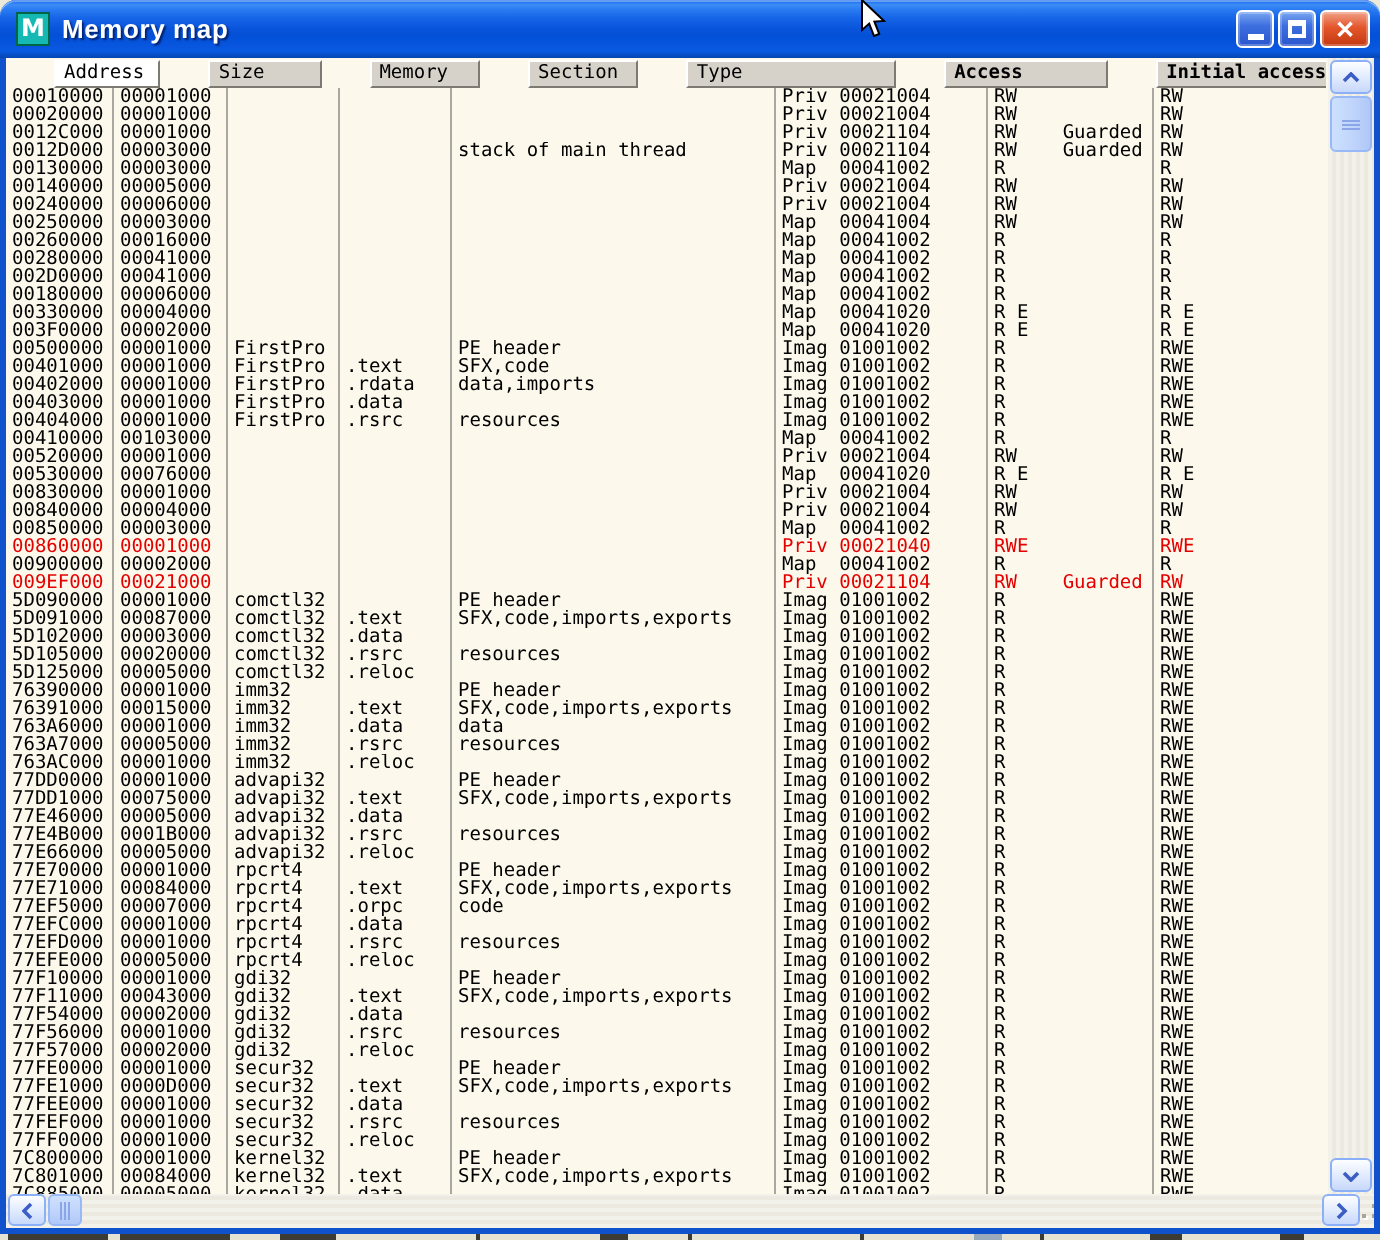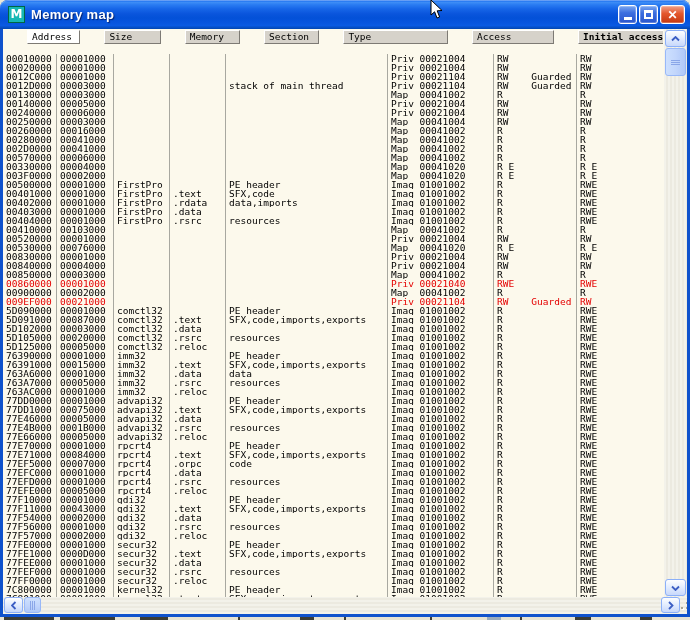--- a/index.html
+++ b/index.html
@@ -43,30 +43,30 @@
   
   #hdr { position:absolute; left:0; top:1px; height:14px; width:660px; display:flex; }
   .hcell { height:14px; background:#d6d2ca;
     border-top:1px solid #fff; border-left:1px solid #fff;
     border-right:1px solid #7d7a74; border-bottom:1px solid #7d7a74;
     font:9.5px/12px "DejaVu Sans Mono", monospace; color:#000;
     padding-left:4px; white-space:pre; overflow:hidden;margin-left:24px; }
   .hcell.sorted { background:#ffffff; }
 
   
-  #rows { position:absolute; left:0; top:25px; width:660px; height:553px; overflow:hidden; }
+  #rows { position:absolute; left:0; top:15px; width:660px; height:553px; overflow:hidden; }
   .row { display:flex; height:9px; }
   .cell { height:9px; font:9.5px/9px "DejaVu Sans Mono", monospace; color:#000;
     padding-left:3px; white-space:pre; overflow:hidden;
     border-right:1px solid #a8a8a0; }
   .row.red .cell { color:#e40000; }
   .c0{width:54px;} .c1{width:57px;} .c2{width:56px;} .c3{width:56px;}
   .c4{width:162px;} .c5{width:106px;} .c6{width:83px;} .c7{width:86px; border-right:none;}
   .hcell.c0{width:54px;} .hcell.c1{width:57px;} .hcell.c2{width:56px;} .hcell.c3{width:56px;}
-  .hcell.c4{width:162px;} .hcell.c5{width:106px;} .hcell.c6{width:83px;} .hcell.c7{width:86px;font-weight:bold;}
+  .hcell.c4{width:162px;} .hcell.c5{width:106px;} .hcell.c6{width:83px;font-weight:bold;} .hcell.c7{width:86px;font-weight:bold;}
   #vscroll { position:absolute; left:661px; top:0; width:23px; height:568px; }
   #vscroll .sb-track-v { position:absolute; left:0; top:0; width:23px; height:568px;
      background:repeating-linear-gradient(90deg,#f3f2ea 0 2px,#eceae0 2px 4px); }
   .sb-btn { position:absolute; width:21px; height:17px; border-radius:3px;
     border:1px solid #8cb0f8; background:linear-gradient(180deg,#fdfeff 0%,#e2ecfe 50%,#c8d8fb 100%);
     display:flex; align-items:center; justify-content:center; }
   #vs-up   { left:1px; top:1px; }
   #vs-down { left:1px; top:550px; }
   #vs-thumb { position:absolute; left:1px; top:19px; width:21px; height:28px; border-radius:3px;
     border:1px solid #98b8f8; background:linear-gradient(90deg,#cde0fe 0%,#c2d6fc 50%,#b0c8f8 100%);
@@ -229,21 +229,21 @@
             <div class="cell c0">002D0000</div>
             <div class="cell c1">00041000</div>
             <div class="cell c2"></div>
             <div class="cell c3"></div>
             <div class="cell c4"></div>
             <div class="cell c5">Map  00041002</div>
             <div class="cell c6">R</div>
             <div class="cell c7">R</div>
           </div>
           <div class="row">
-            <div class="cell c0">00570000</div>
+            <div class="cell c0">00180000</div>
             <div class="cell c1">00006000</div>
             <div class="cell c2"></div>
             <div class="cell c3"></div>
             <div class="cell c4"></div>
             <div class="cell c5">Map  00041002</div>
             <div class="cell c6">R</div>
             <div class="cell c7">R</div>
           </div>
           <div class="row">
             <div class="cell c0">00330000</div>

